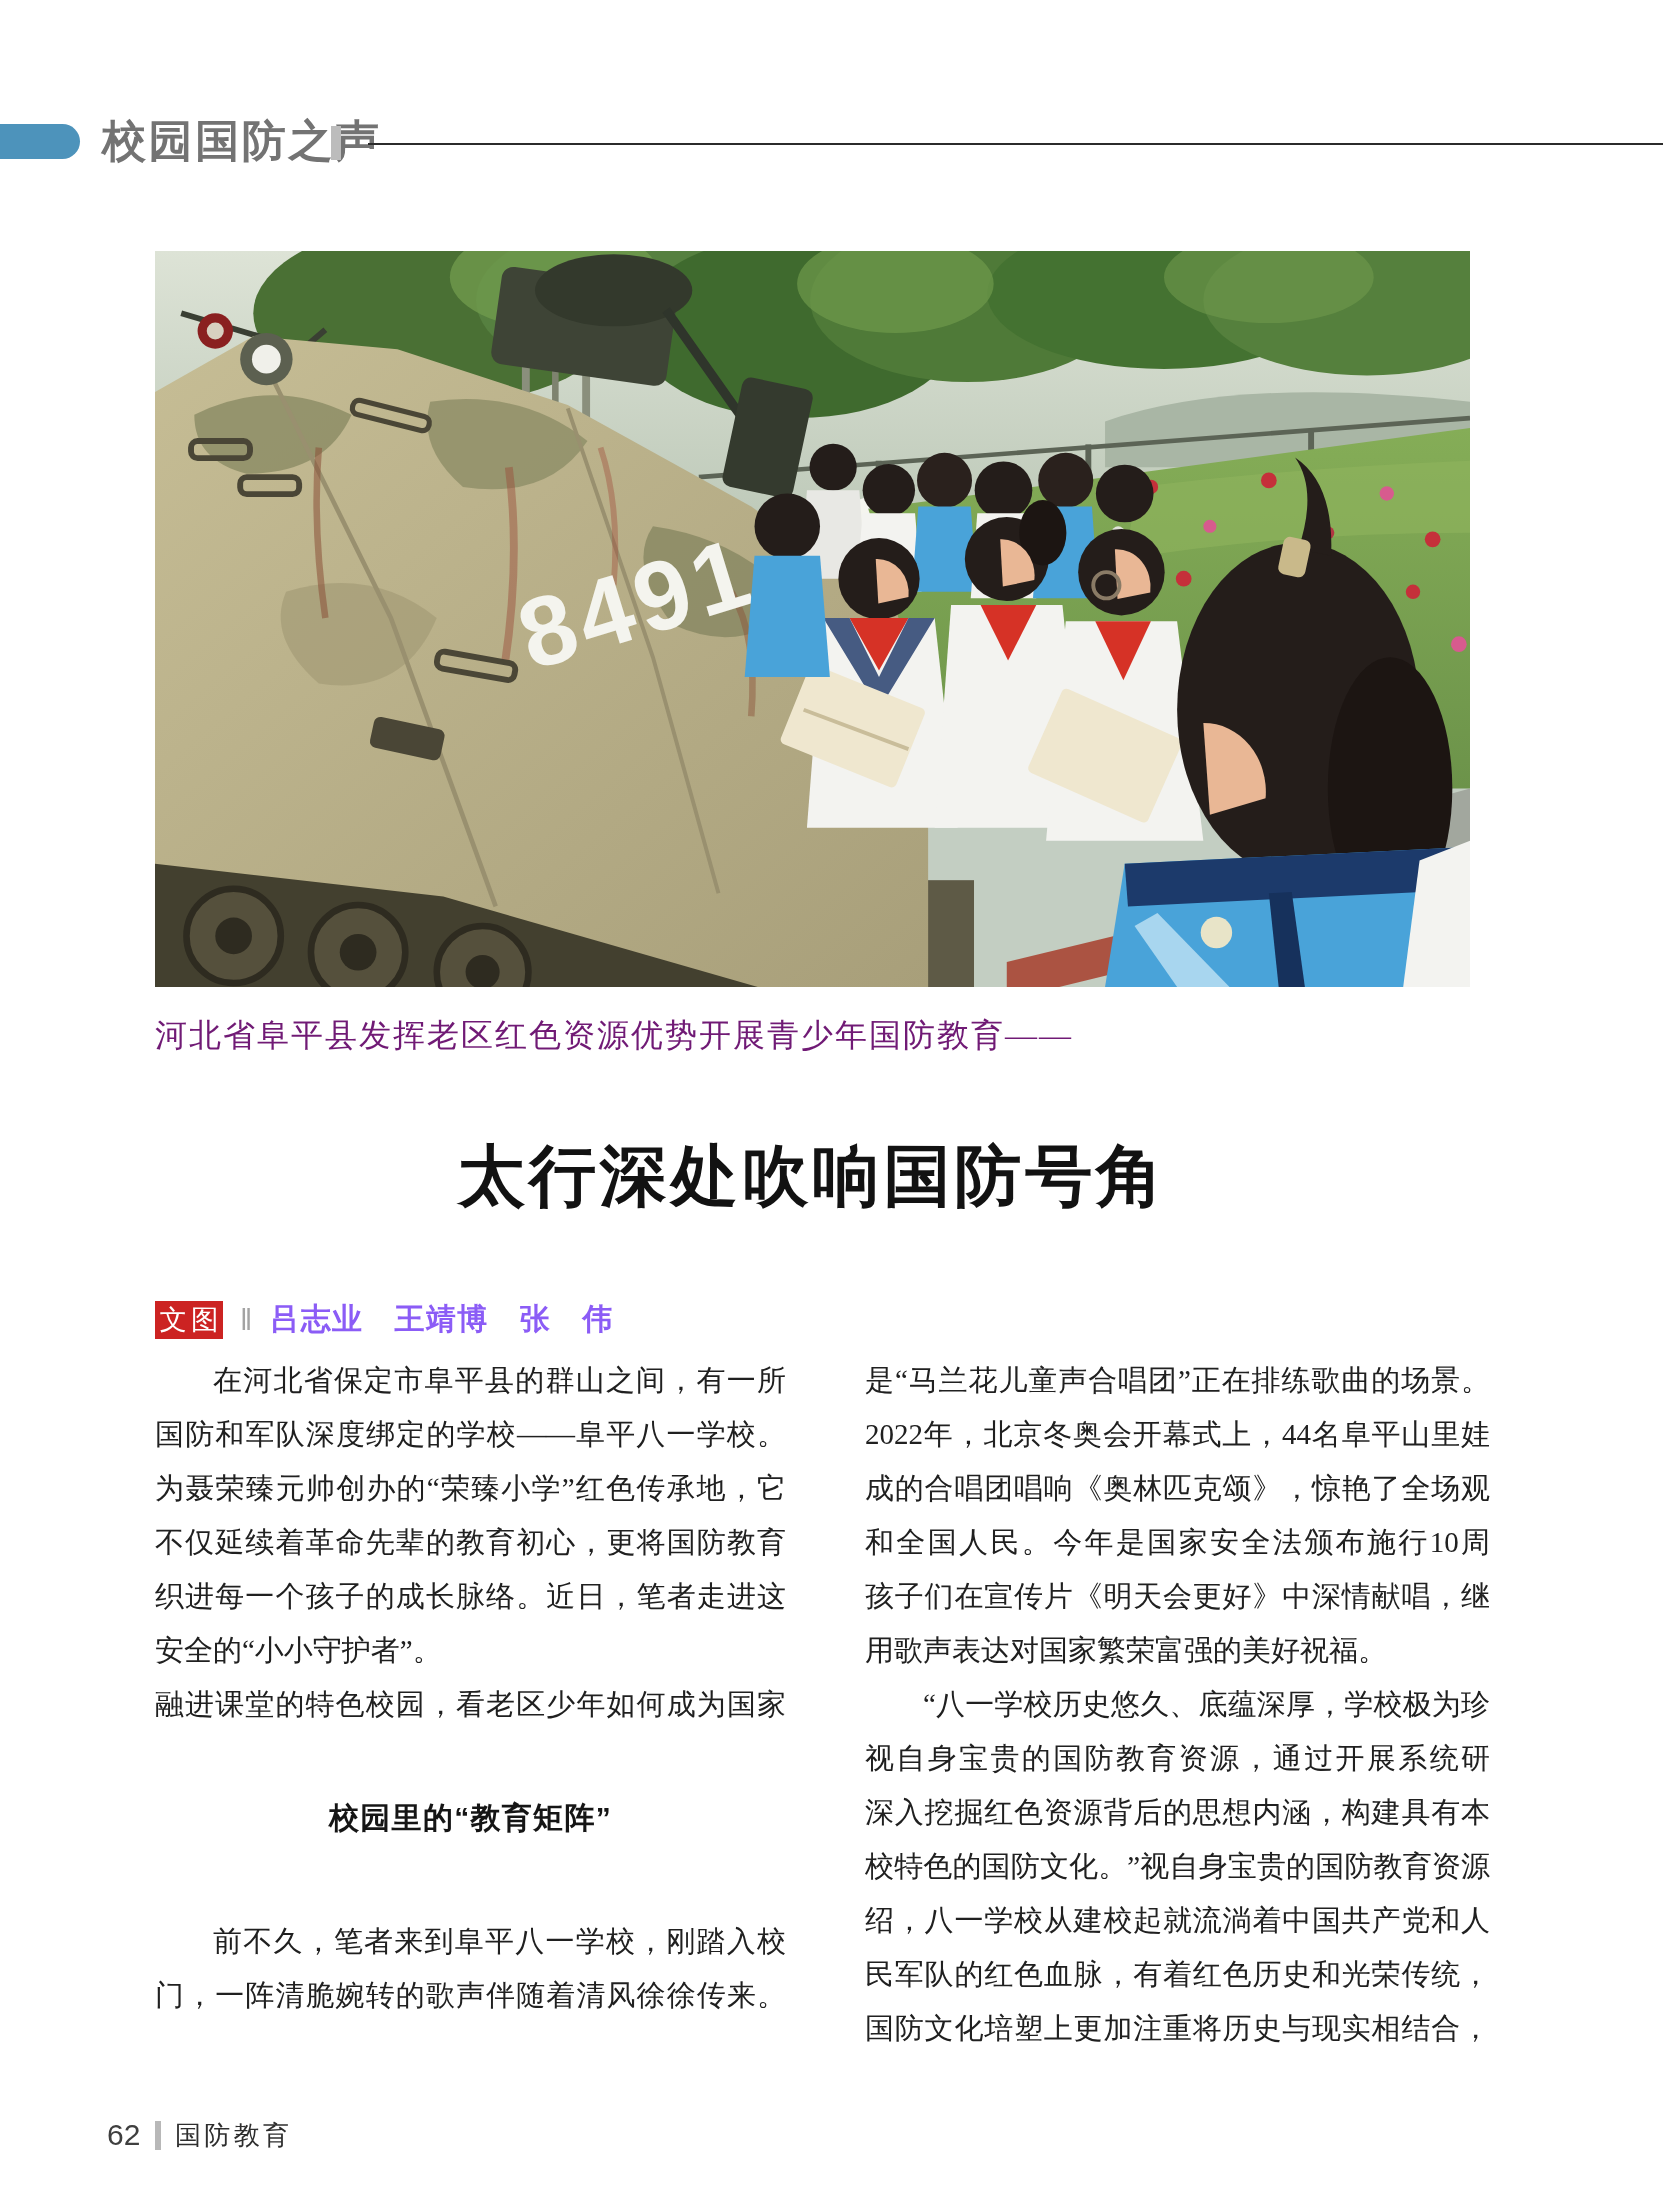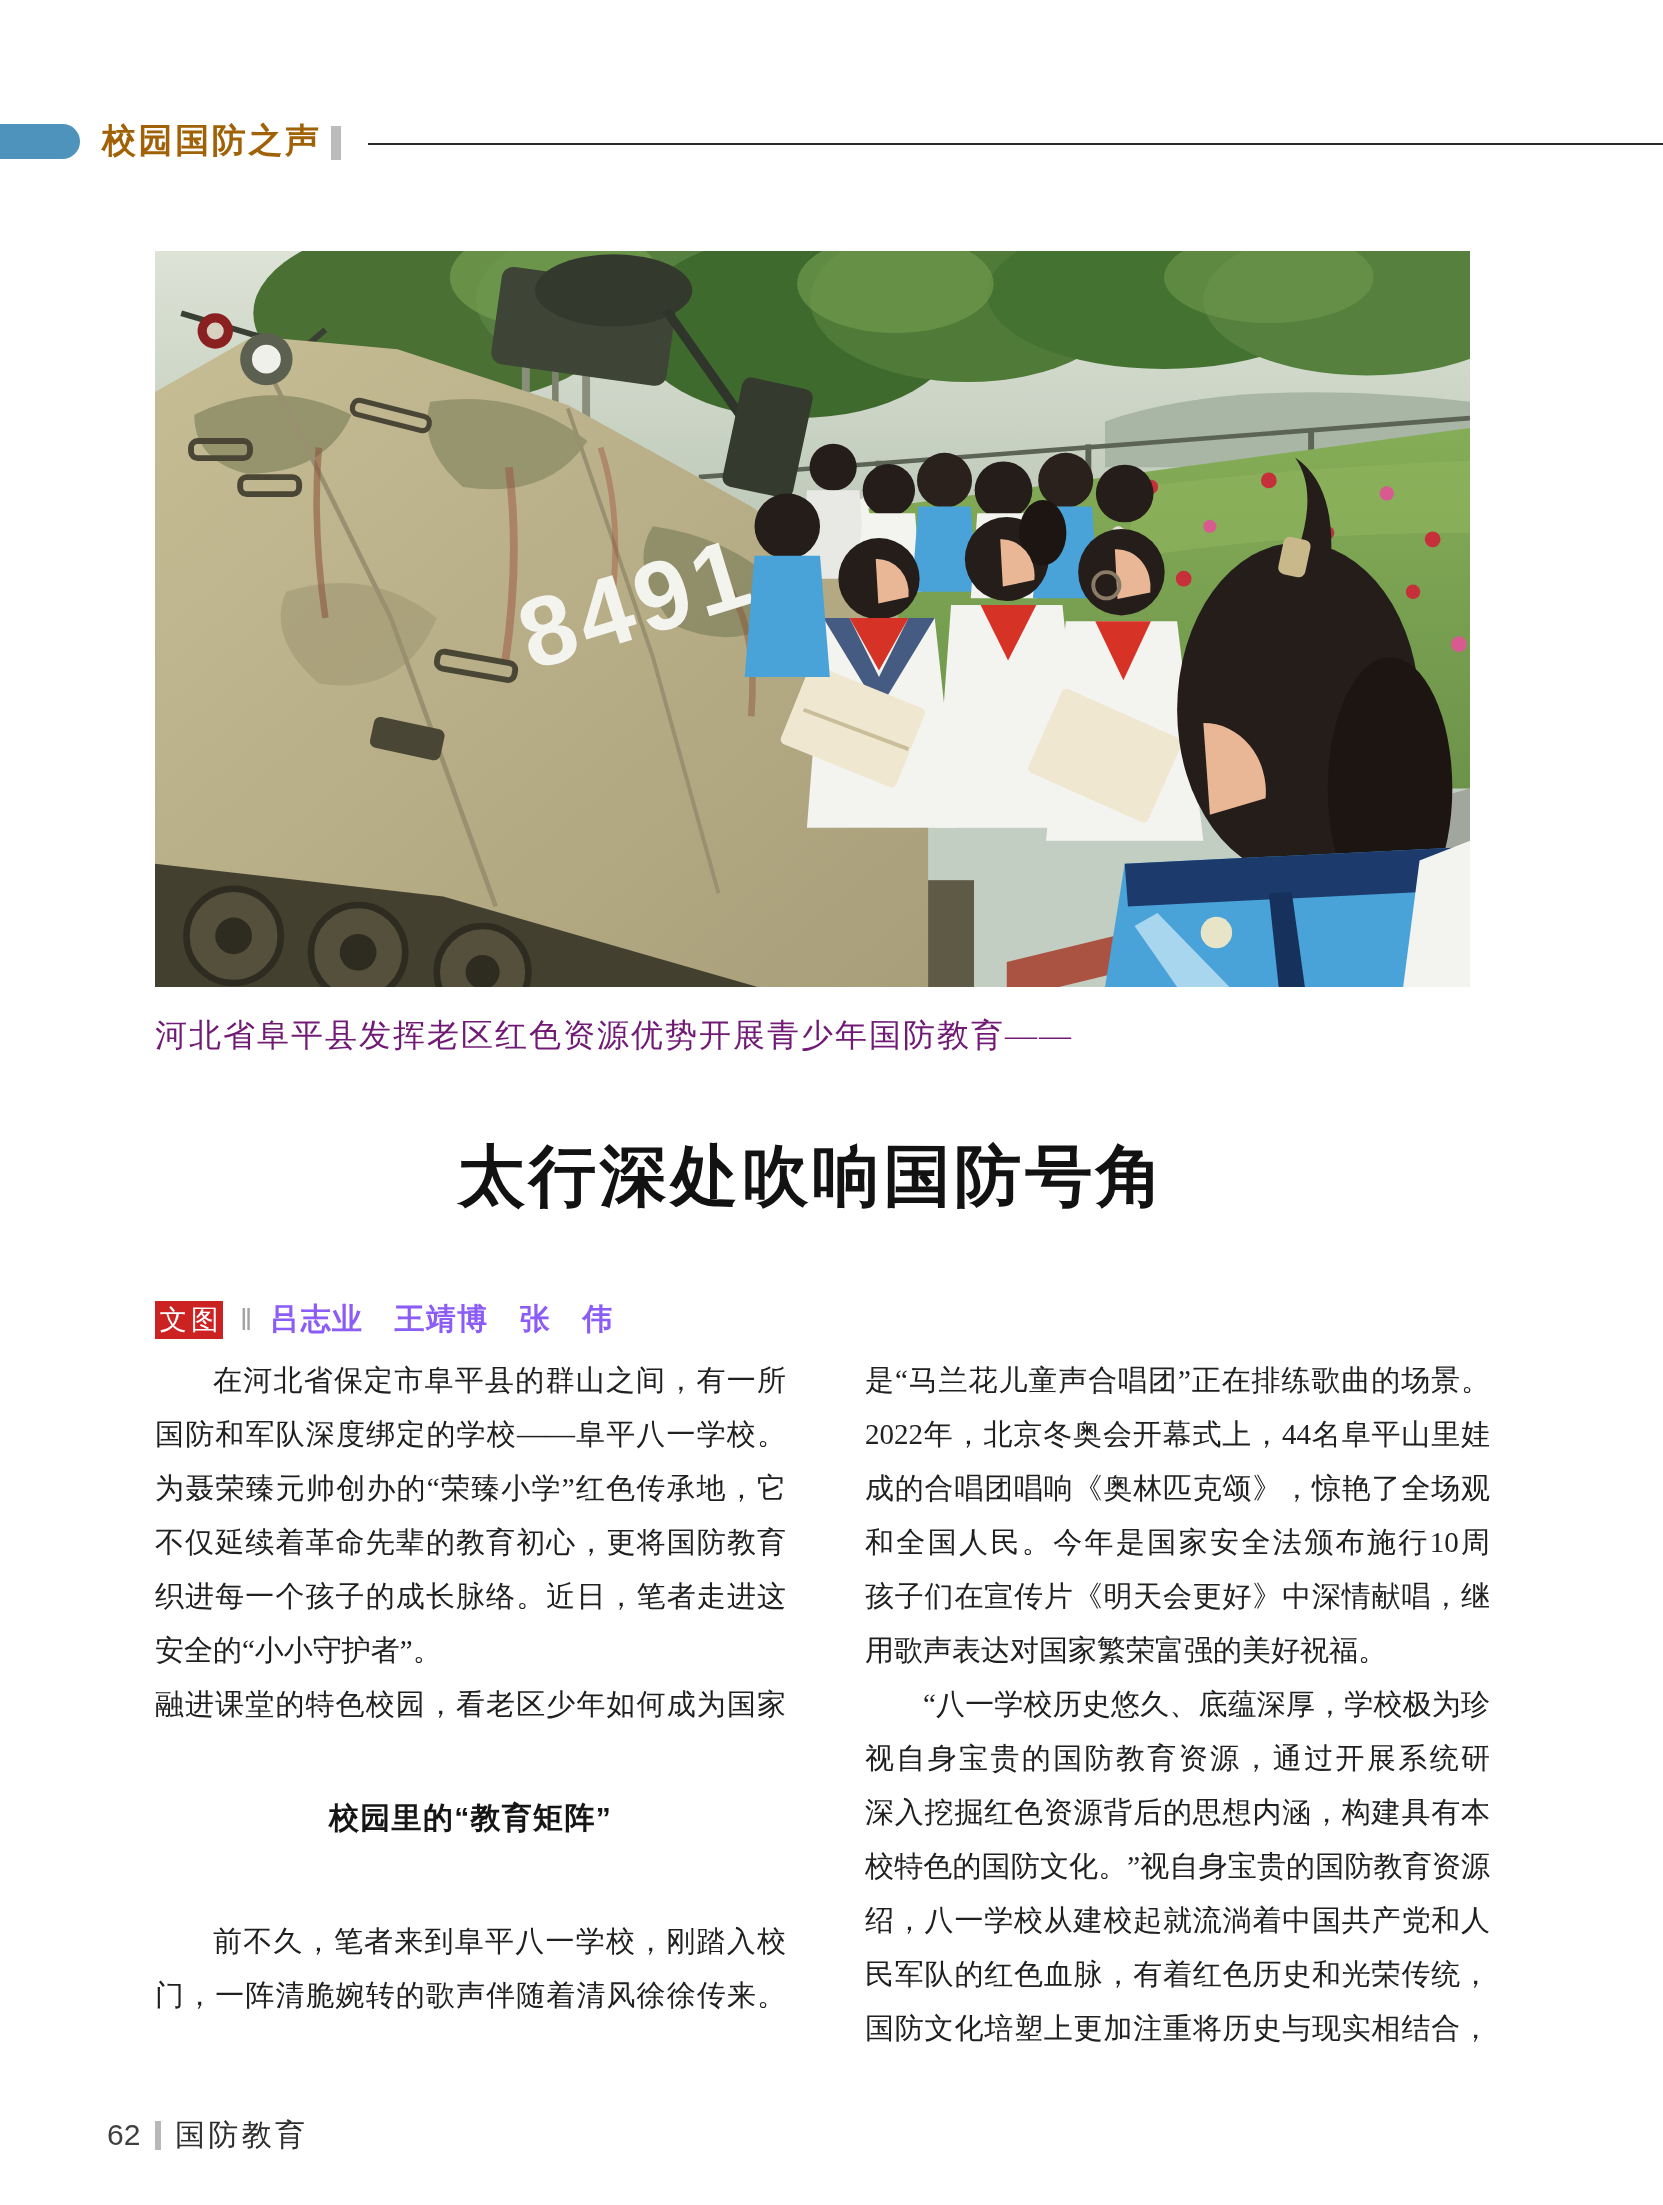--- a/index.html
+++ b/index.html
@@ -4,21 +4,21 @@
 <style>
   html,body{margin:0;padding:0;background:#ffffff;}
   .page{position:relative;width:1664px;height:2205px;background:#ffffff;overflow:hidden;
         font-family:"Liberation Serif",serif;color:#1f1f1f;}
 
   
   .hdr-tab{position:absolute;left:0;top:124px;width:80px;height:35px;
            background:#4d93bb;border-radius:0 18.3px 18.3px 0;}
   .hdr-title{position:absolute;left:102px;top:121px;height:39px;line-height:39px;
              font-family:"Liberation Sans",sans-serif;font-weight:bold;
-             font-size:34px;letter-spacing:2.6px;color:#a16207;}
+             font-size:44px;letter-spacing:2.6px;color:#737373;}
   .hdr-bar{position:absolute;left:331px;top:126px;width:9.8px;height:34px;background:#bcbcbc;}
   .hdr-rule{position:absolute;left:368px;right:0;top:143px;height:2px;background:#2b2b2b;}
 
   
   .photo{position:absolute;left:155px;top:251px;width:1315px;height:736px;
          background:#c3cec2;overflow:hidden;}
   .photo svg{display:block;width:100%;height:100%;}
 
   
   .caption{position:absolute;left:155px;top:1012px;font-size:32px;line-height:46px;
@@ -44,21 +44,21 @@
   .endline{text-align:left;text-align-last:left;}
   .subhead{font-family:"Liberation Sans",sans-serif;font-weight:bold;font-size:30px;
            text-align:center;line-height:54px;height:54px;margin:60px 0 69px;
            letter-spacing:1.3px;color:#151515;}
 
   
   .footer{position:absolute;left:107px;top:2118px;height:34px;display:flex;align-items:center;
           font-family:"Liberation Sans",sans-serif;text-align:right;}
   .pageno{font-size:30px;color:#3f3f3f;}
   .fbar{width:5.9px;height:29px;background:#b8b8b8;margin:0 14.4px;}
-  .fmag{font-size:30px;letter-spacing:3.3px;color:#2e2e2e;}
+  .fmag{font-size:26px;letter-spacing:3.3px;color:#2e2e2e;}
 </style>
 </head>
 <body>
 
 <div class="page">
 
   <div class="hdr-tab"></div>
   <div class="hdr-title">校园国防之声</div>
   <div class="hdr-bar"></div>
   <div class="hdr-rule"></div>

